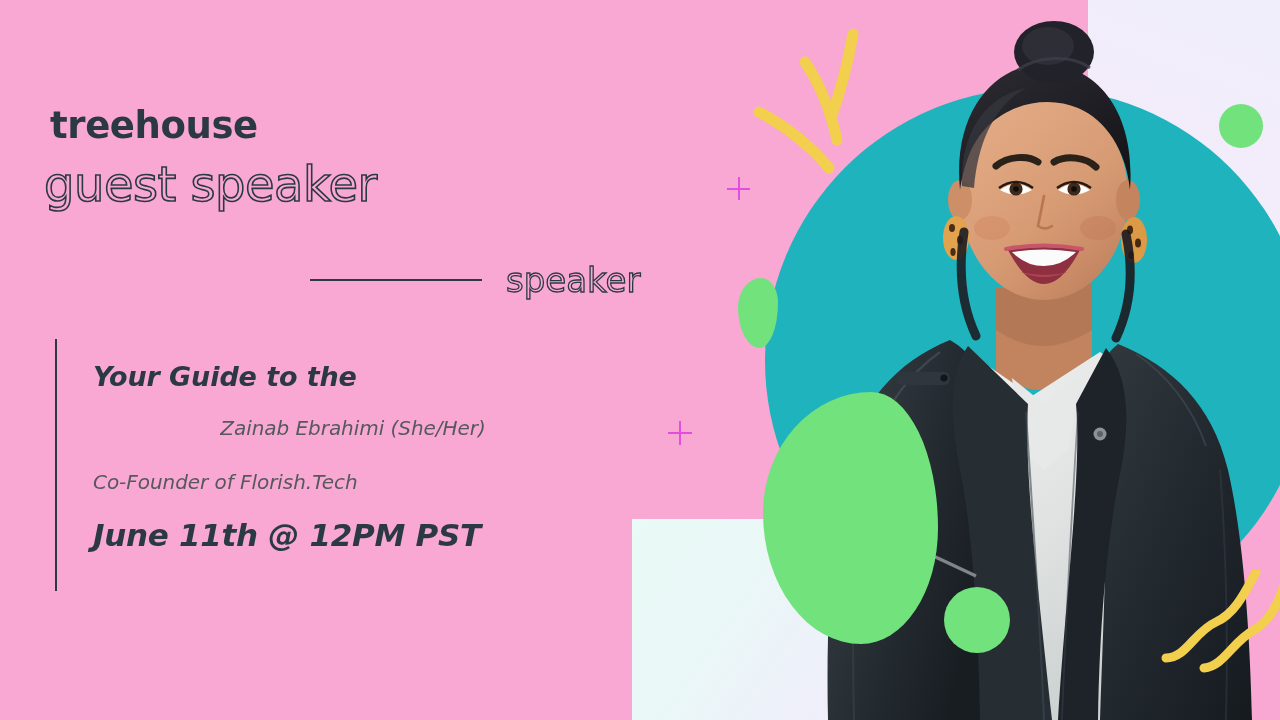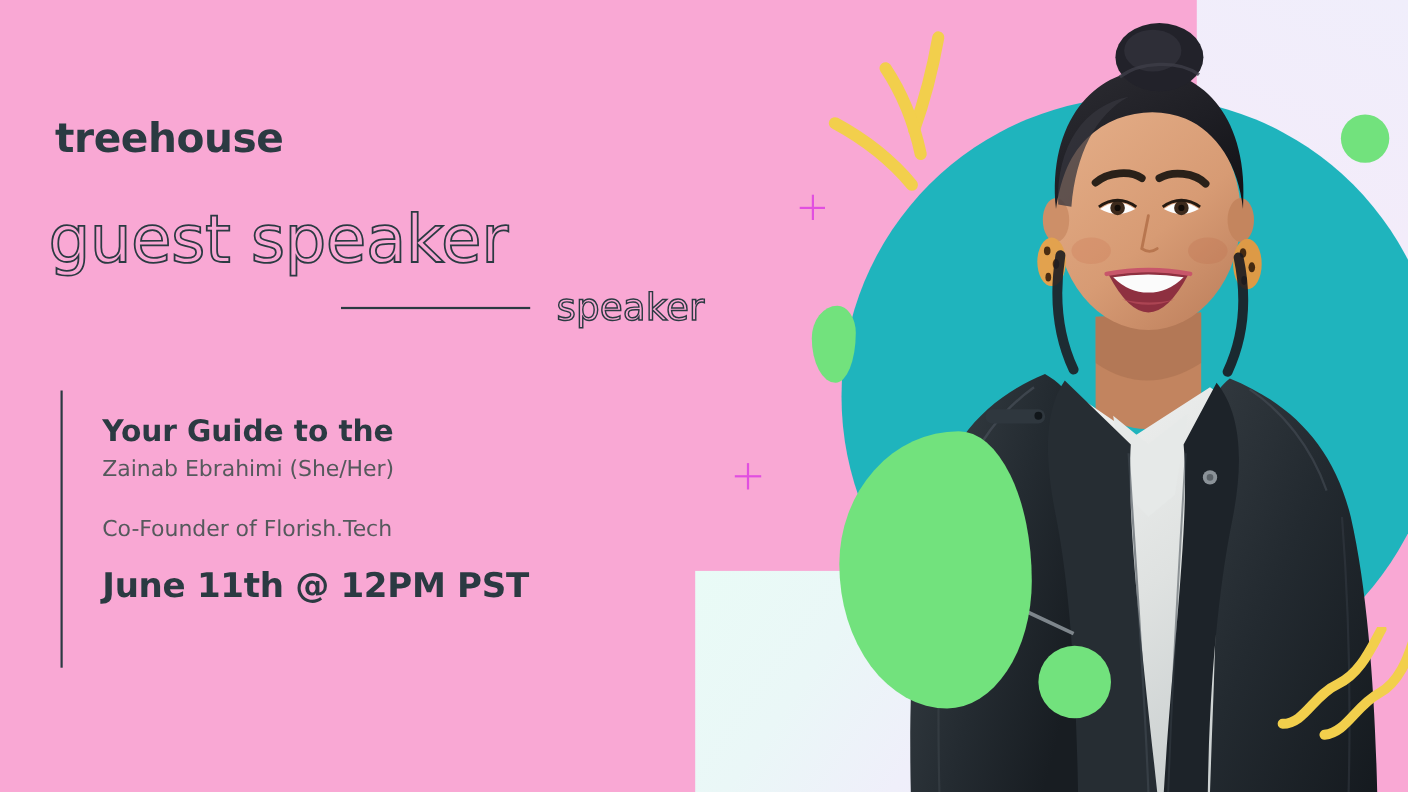--- a/index.html
+++ b/index.html
@@ -66,51 +66,50 @@
   .plus-2{left:668px;top:421px;width:24px;height:24px;}
 
   
   .brand{
     position:absolute;left:50px;top:107px;
     font-size:37px;font-weight:600;letter-spacing:-0.4px;
     color:#2b3a42;line-height:1;
   }
   .headline-outline{
     position:absolute;left:44px;top:160px;
-    font-size:60px;font-weight:400;letter-spacing:-0.5px;
+    font-size:48px;font-weight:400;letter-spacing:-0.5px;
     line-height:1;
     color:transparent;
     -webkit-text-stroke:1.6px #2b3a42;
     white-space:nowrap;
-    margin-top:28px;
   }
   .series-row{
     position:absolute;left:310px;top:258px;width:315px;height:44px;
     display:flex;align-items:center;gap:24px;
   }
   .series-rule{flex:0 0 172px;height:1.6px;background:#2b3a42;}
   .series-word{
     font-size:34px;font-weight:400;color:transparent;
     -webkit-text-stroke:1.3px #2b3a42;line-height:1;white-space:nowrap;
   }
 
-  .info-block{position:absolute;left:55px;top:355px;width:560px;height:252px;}
+  .info-block{position:absolute;left:55px;top:339px;width:560px;height:252px;font-style:italic;}
   .info-rule{position:absolute;left:0;top:0;width:1.6px;height:252px;background:#2b3a42;}
   .info-body{position:absolute;left:38px;top:0;width:520px;}
 
   .event-title{
     font-size:27px;font-weight:600;color:#2b3a42;line-height:1.42;
     letter-spacing:-0.1px;margin:19px 0 0 0;
   }
   .speaker-line{
     font-size:20px;font-weight:400;color:#55595c;line-height:1.42;
     letter-spacing:-0.05px;
     margin-top:25px;
   }
-  .speaker-name{margin-top:0;}
+  .speaker-name{margin-top:18px;text-align:center;}
   .datetime{
     font-size:31px;font-weight:700;color:#2b3a42;line-height:1.2;
     letter-spacing:-0.3px;margin-top:21px;
   }
 </style>
 </head>
 <body>
 
 <div class="stage" style="background: #f9a8d4;">
 

